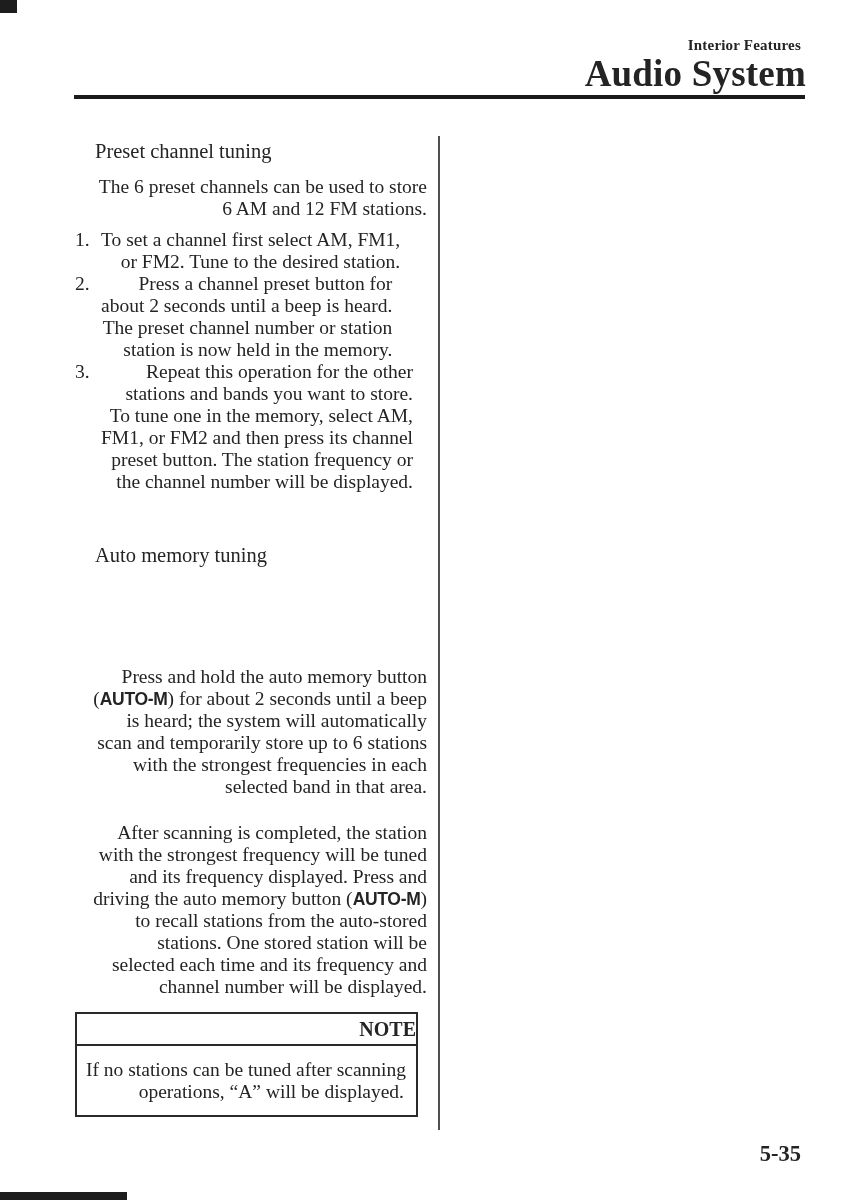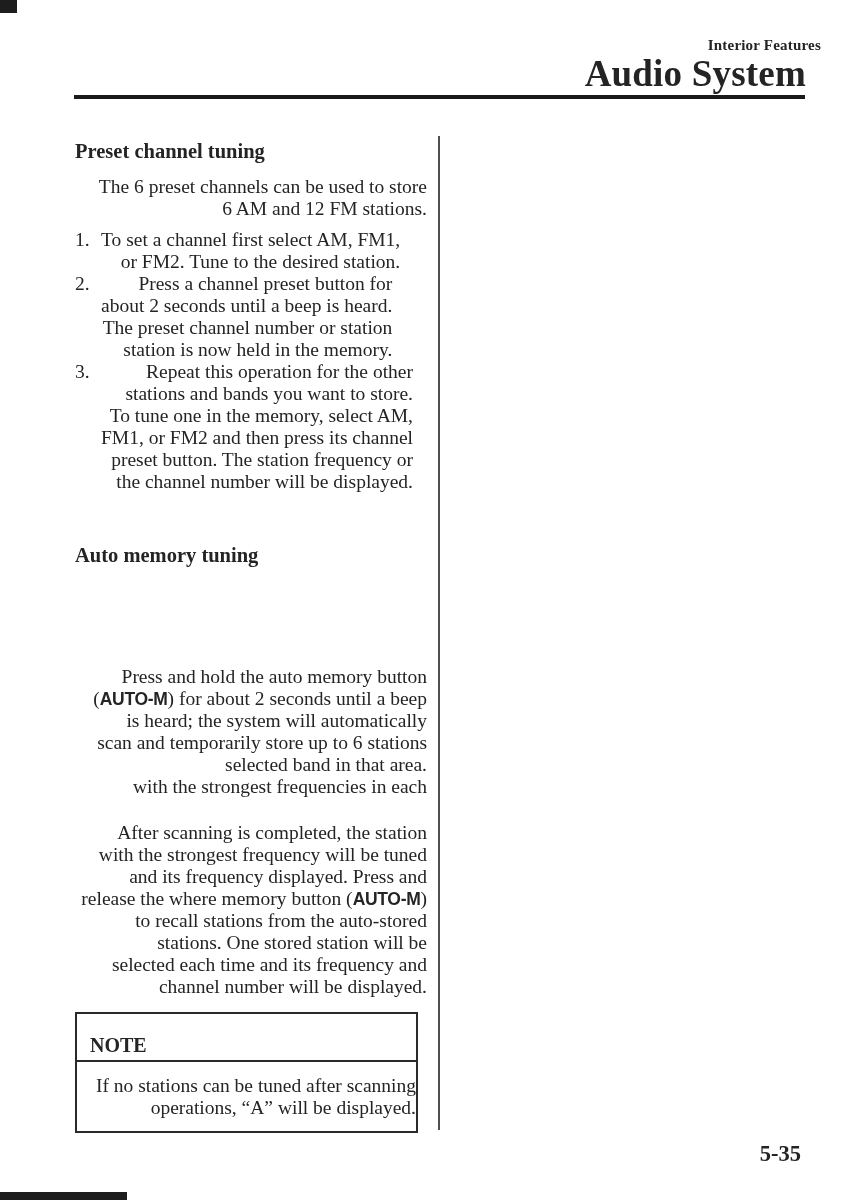--- a/index.html
+++ b/index.html
@@ -7,44 +7,44 @@
   }
   html,body{margin:0;padding:0;background:#fff;}
   .page{
     position:relative; width:845px; height:1200px; background:var(--paper);
     font-family:"Liberation Serif", serif; color:var(--text); overflow:hidden;
   }
   
   .mark-tl{position:absolute;left:0;top:0;width:17px;height:13px;background:#1d1d1d;}
   .mark-bl{position:absolute;left:0;top:1192px;width:127px;height:8px;background:#1d1d1d;}
   
-  .hdr-section{position:absolute;right:24px;top:37px;font-size:15px;font-weight:bold;letter-spacing:.2px;}
+  .hdr-section{position:absolute;right:44px;top:37px;font-size:15px;font-weight:bold;letter-spacing:.2px;}
   .hdr-title{position:absolute;right:39px;top:52px;font-size:37px;font-weight:bold;letter-spacing:.2px;}
   .hdr-rule{position:absolute;left:74px;top:95px;width:731px;height:4px;background:var(--rule);}
   
   .col-divider{position:absolute;left:438px;top:136px;width:2px;height:994px;background:var(--divider);}
   
   .blk{position:absolute;left:75px;width:352px;font-size:19.5px;line-height:22px;}
-  .h2{font-size:20.5px;font-weight:bold;line-height:23px;white-space:nowrap;}
+  .h2{font-size:20.5px;font-weight:normal;line-height:23px;white-space:nowrap;margin-left:20px;}
   #h-preset{top:140px;}
   #p-intro{top:176px;}
   #steps{top:229px;}
   #h-auto{top:544px;}
   #p-auto1{top:579px;}
   #p-auto2{top:666px;}
   #p-auto3{top:822px;}
   .tline{white-space:nowrap;text-align:right;}
   .step{display:flex;}
   .step-num{width:26px;flex:none;}
   .step-lines{flex:none;}
   .btn-label{font-family:"Liberation Sans", sans-serif;font-weight:bold;font-size:17.5px;letter-spacing:-0.3px;}
   
   .note-box{position:absolute;left:75px;top:1012px;width:339px;border:2px solid var(--note-border);}
-  .note-head{font-size:20px;font-weight:bold;line-height:22px;padding:20px 0 4px 13px;border-bottom:2px solid var(--note-border);}
-  .note-body{font-size:19.5px;line-height:22px;padding:13px 0 12px 9px;}
+  .note-head{font-size:20px;font-weight:bold;line-height:22px;padding:4px 0 4px 13px;border-bottom:2px solid var(--note-border);text-align:right;}
+  .note-body{font-size:19.5px;line-height:22px;padding:13px 12px 12px 9px;}
   
   .page-num{position:absolute;right:44px;top:1141px;font-size:22.5px;font-weight:bold;}
 </style>
 </head>
 <body>
 
 <div class="page">
 
   <div class="mark-tl"></div>
   <div class="mark-bl"></div>
@@ -92,28 +92,28 @@
     </div>
   </div>
 
   <div class="blk h2" id="h-auto">Auto memory tuning</div>
 
   <div class="blk" id="p-auto2">
       <div class="tline">Press and hold the auto memory button</div>
       <div class="tline"><span>(</span><span class="btn-label">AUTO-M</span><span>) for about 2 seconds until a beep</span></div>
       <div class="tline">is heard; the system will automatically</div>
       <div class="tline">scan and temporarily store up to 6 stations</div>
+      <div class="tline">with the strongest frequencies in each</div>
       <div class="tline">selected band in that area.</div>
-      <div class="tline">with the strongest frequencies in each</div>
     </div>
   <div class="blk" id="p-auto3">
       <div class="tline">After scanning is completed, the station</div>
       <div class="tline">with the strongest frequency will be tuned</div>
       <div class="tline">and its frequency displayed. Press and</div>
-      <div class="tline"><span>release the where memory button (</span><span class="btn-label">AUTO-M</span><span>)</span></div>
+      <div class="tline"><span>driving the auto memory button (</span><span class="btn-label">AUTO-M</span><span>)</span></div>
       <div class="tline">to recall stations from the auto-stored</div>
       <div class="tline">stations. One stored station will be</div>
       <div class="tline">selected each time and its frequency and</div>
       <div class="tline">channel number will be displayed.</div>
     </div>
 
   <div class="note-box">
     <div class="note-head">NOTE</div>
     <div class="note-body">
         <div class="tline">If no stations can be tuned after scanning</div>

